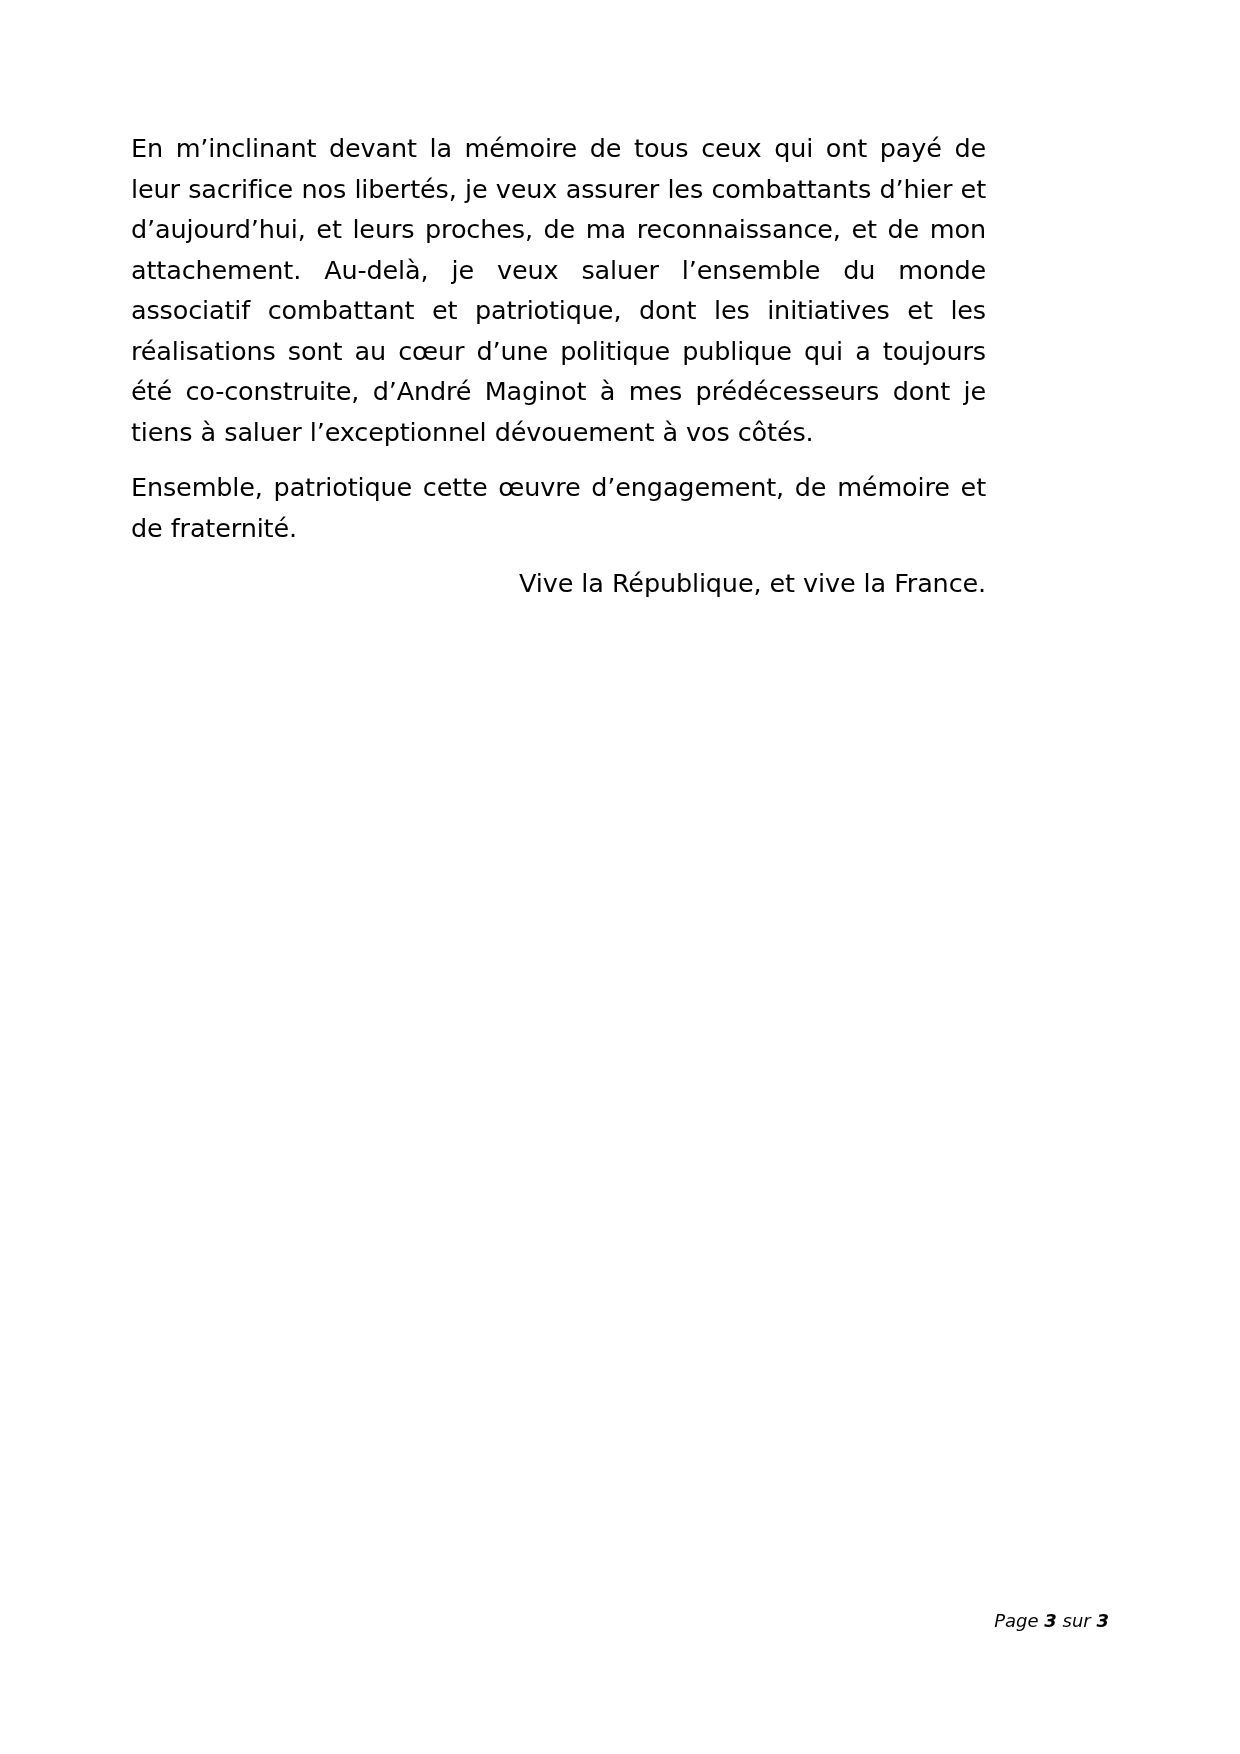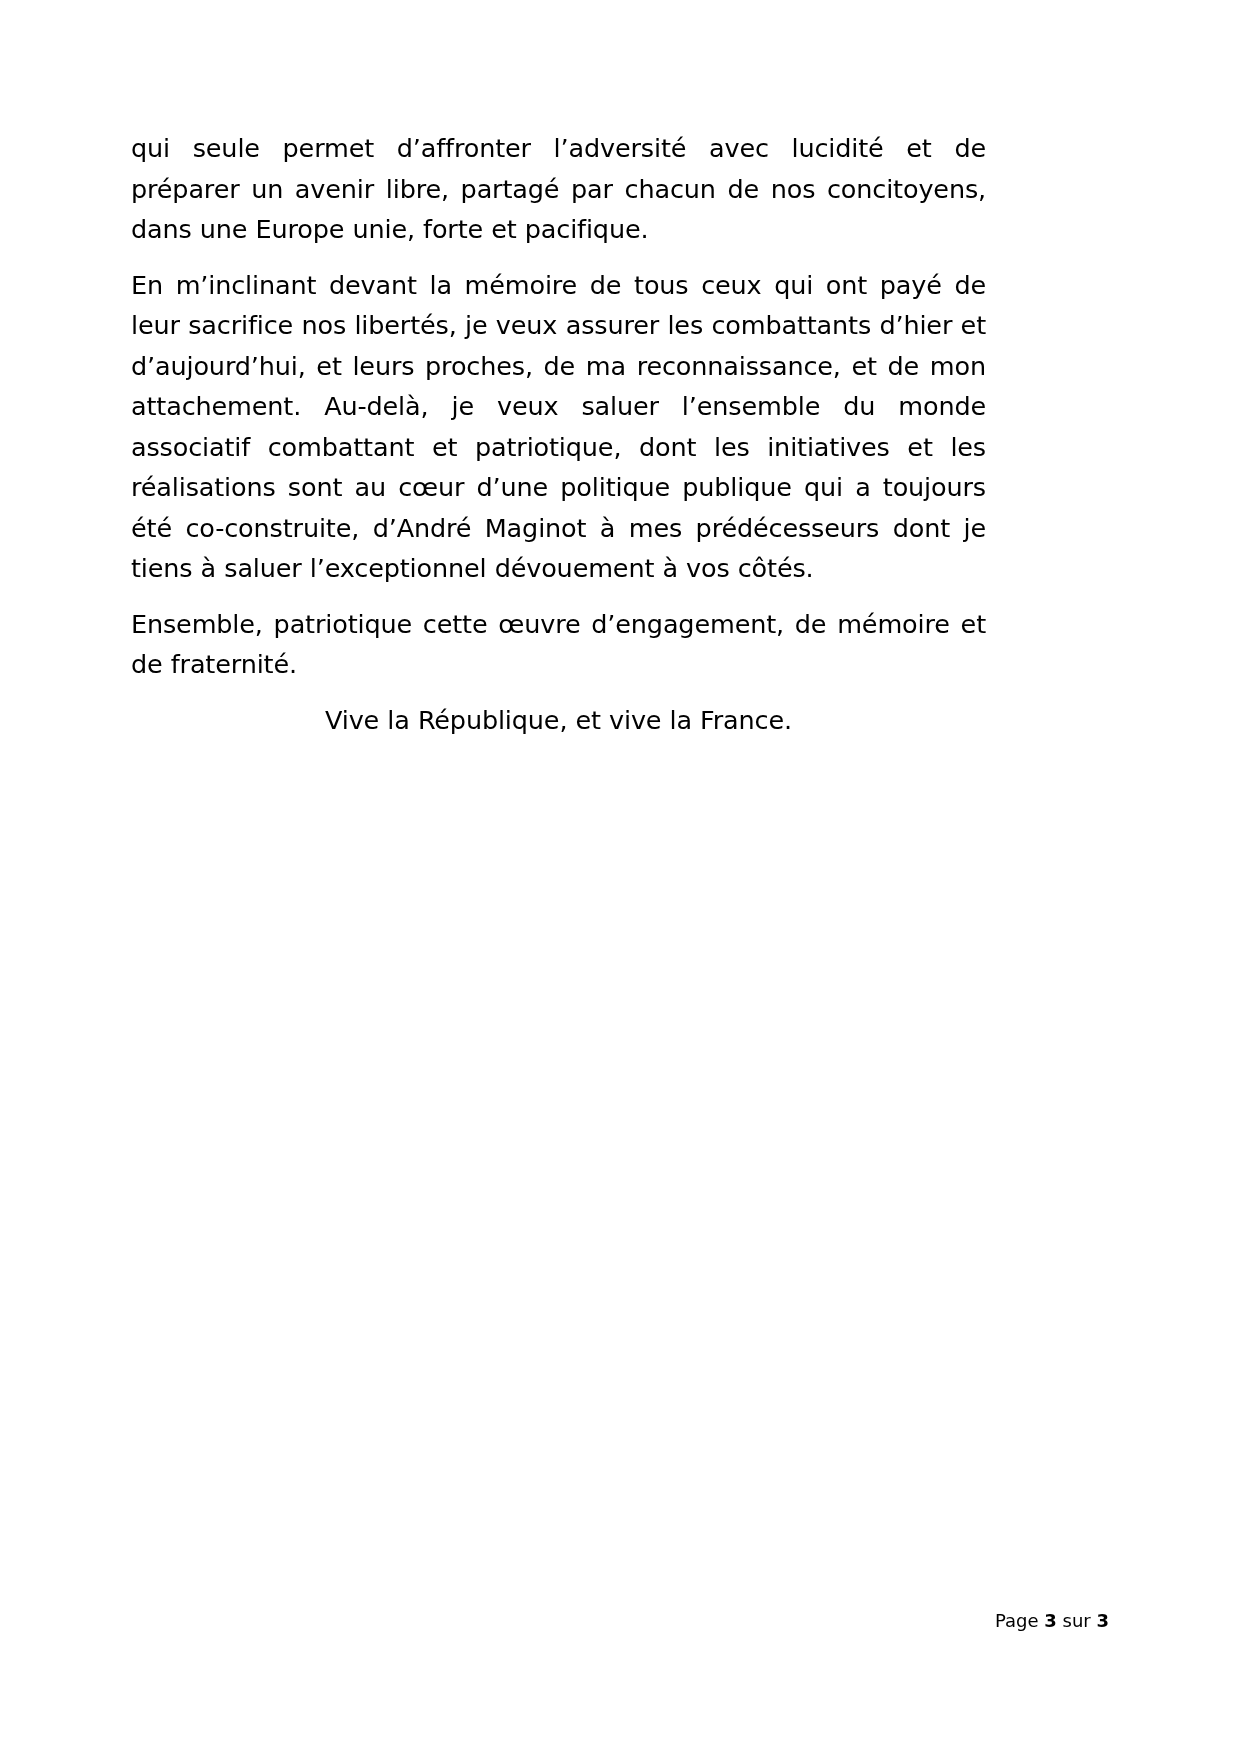--- a/index.html
+++ b/index.html
@@ -27,51 +27,51 @@
     font-size: 25.5px;
     line-height: 40.5px;
     color: #000000;
     text-align: justify;
     margin: 0 0 15px 0;
     letter-spacing: -0.15px;
     word-spacing: 0.2px;
     -webkit-font-smoothing: antialiased;
   }
   .para.last-left {
-    text-align: center;
+    text-align: right;
   }
   .para:last-child {
     margin-bottom: 0;
   }
   .footer {
     position: absolute;
     left: 131px;
     right: 131px;
     top: 1608px;
     height: 40px;
+    font-style: italic;
   }
   .footer-text {
     font-family: "DejaVu Sans", "Liberation Sans", sans-serif;
     font-size: 18px;
     line-height: 26px;
     color: #000000;
     text-align: right;
     white-space: pre;
   }
   .footer-text b {
     font-weight: 700;
   }
 </style>
 </head>
 <body>
 
 <div class="page">
 
   <div class="content">
-    <p class="para">qui seule permet d’affronter l’adversité avec lucidité et de préparer un avenir libre, partagé par chacun de nos concitoyens, dans une Europe unie, forte et pacifique.</p>
     <p class="para">En m’inclinant devant la mémoire de tous ceux qui ont payé de leur sacrifice nos libertés, je veux assurer les combattants d’hier et d’aujourd’hui, et leurs proches, de ma reconnaissance, et de mon attachement. Au-delà, je veux saluer l’ensemble du monde associatif combattant et patriotique, dont les initiatives et les réalisations sont au cœur d’une politique publique qui a toujours été co-construite, d’André Maginot à mes prédécesseurs dont je tiens à saluer l’exceptionnel dévouement à vos côtés.</p>
     <p class="para">Ensemble, patriotique cette œuvre d’engagement, de mémoire et de fraternité.</p>
     <p class="para last-left">Vive la République, et vive la France.</p>
   </div>
 
   <div class="footer">
     <div class="footer-text"><span>Page </span><b>3</b><span> sur </span><b>3</b></div>
   </div>
 
 </div>

